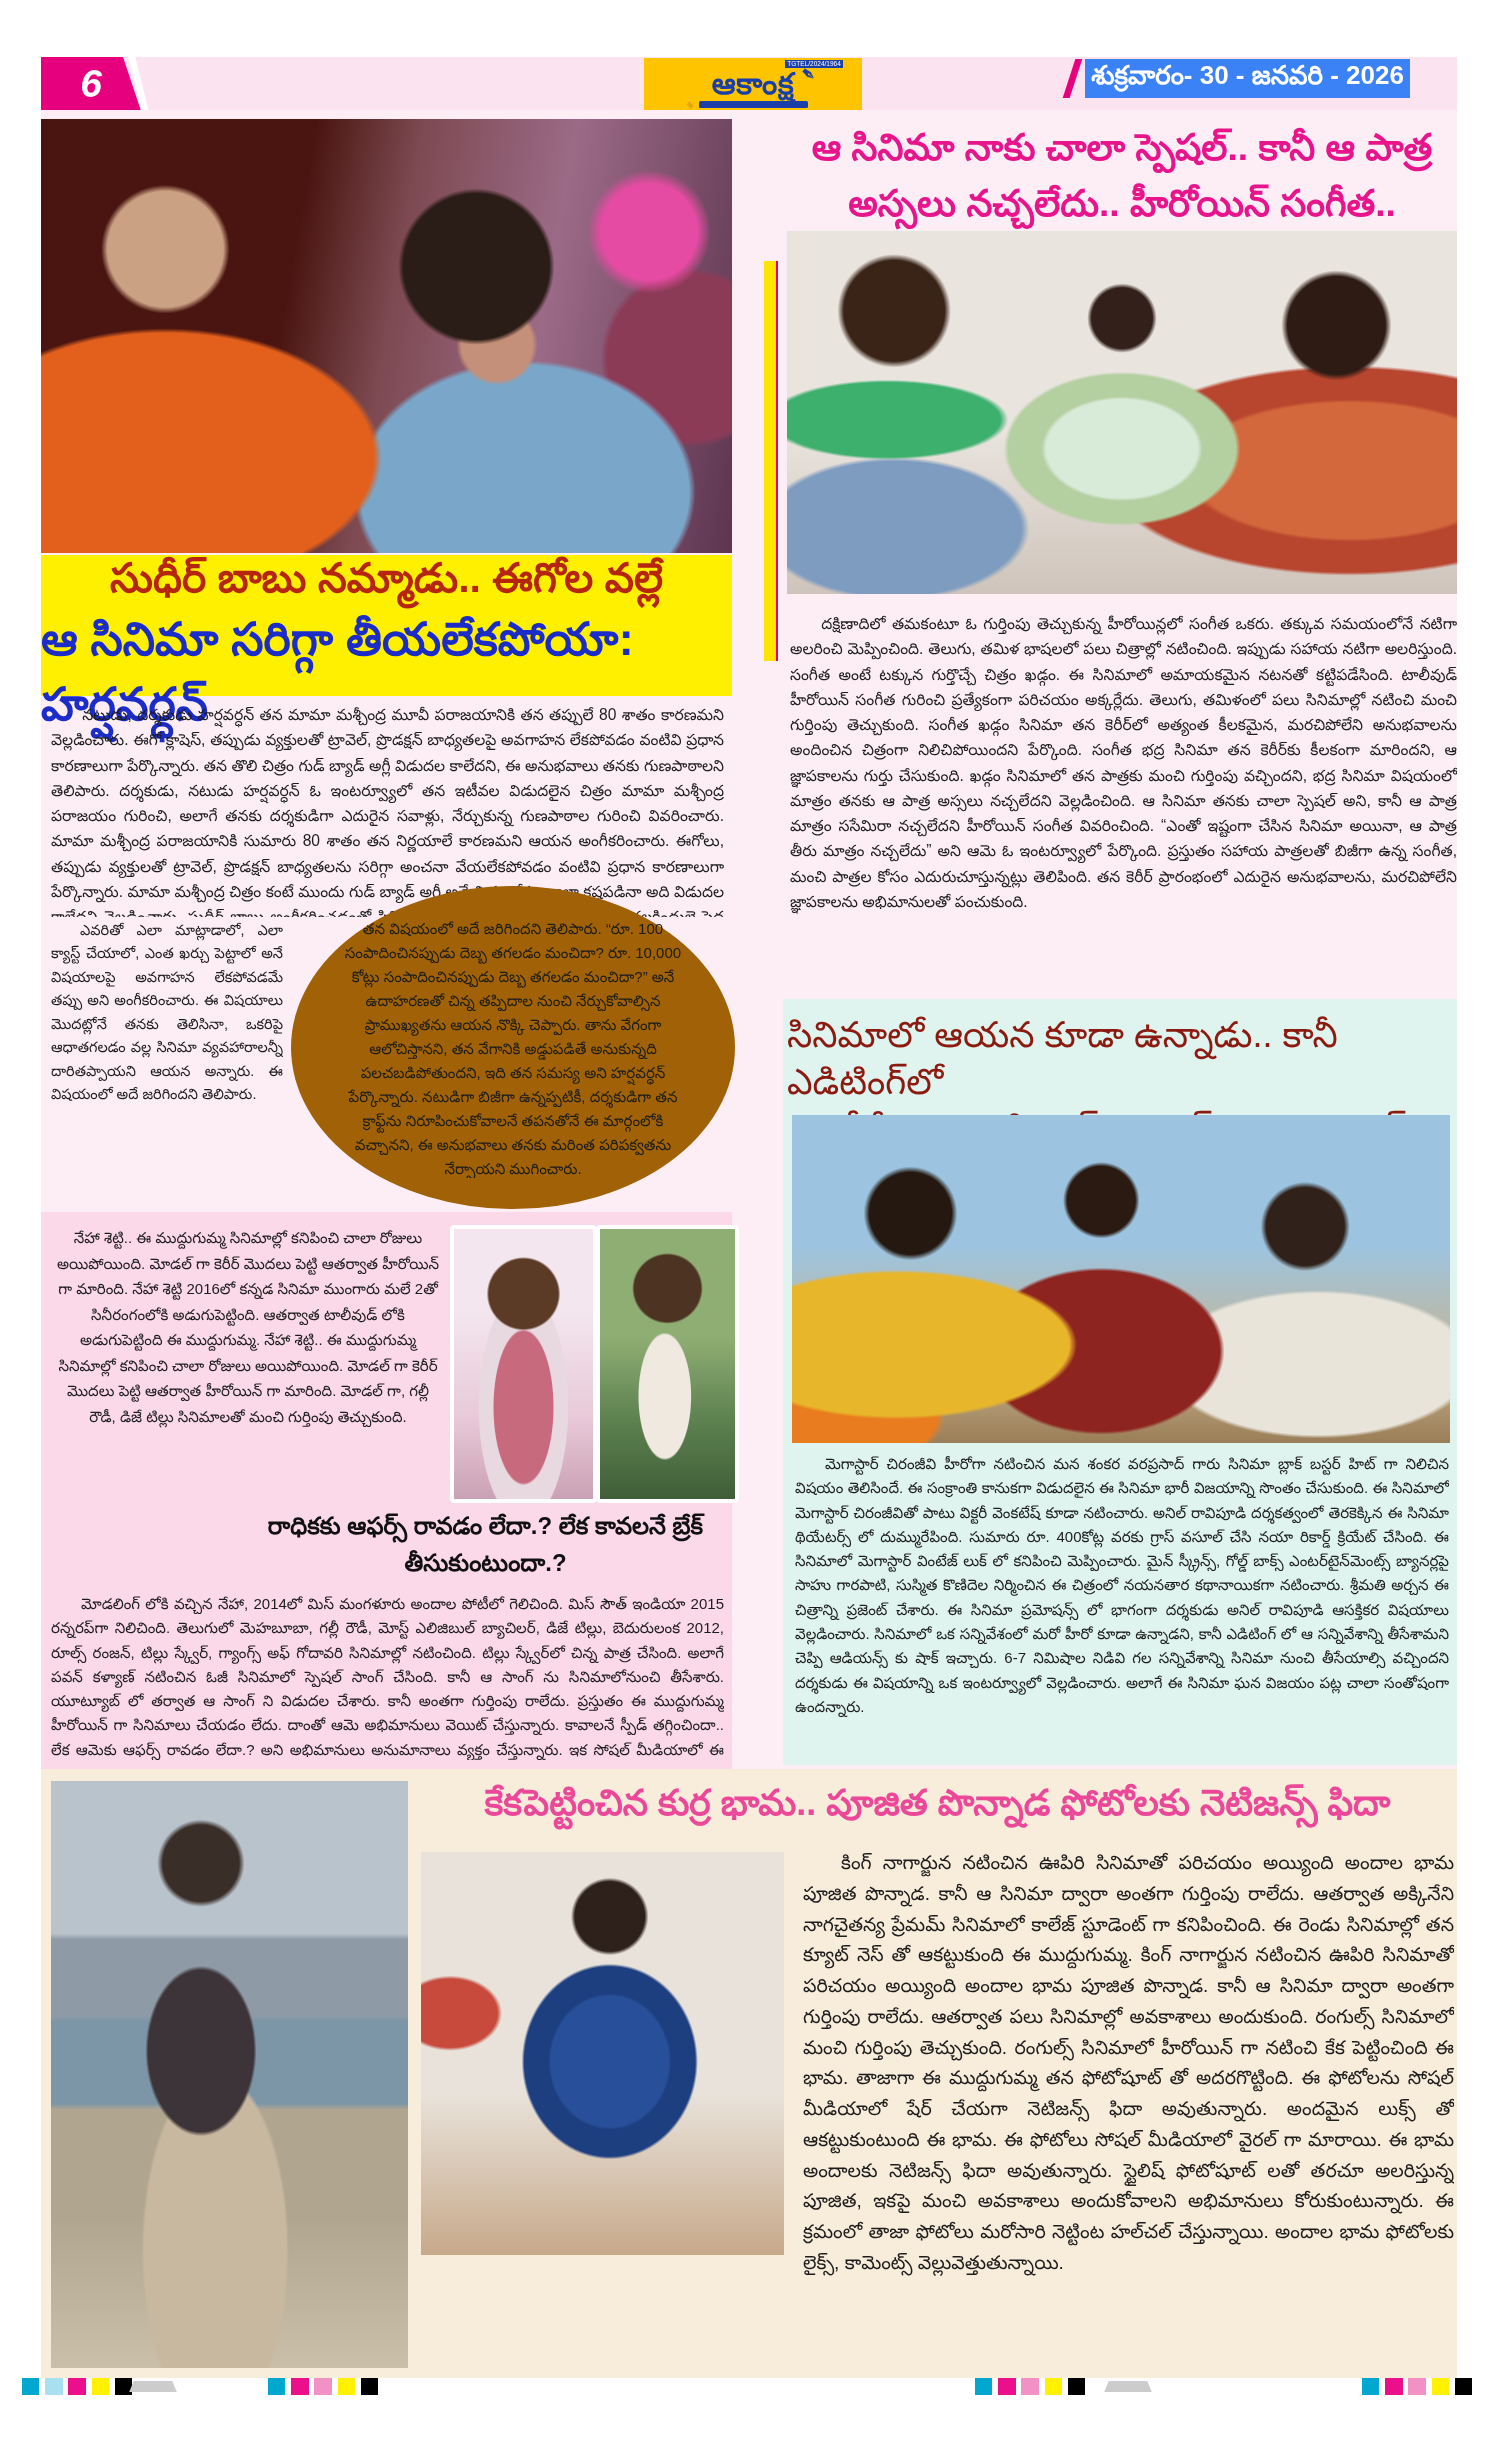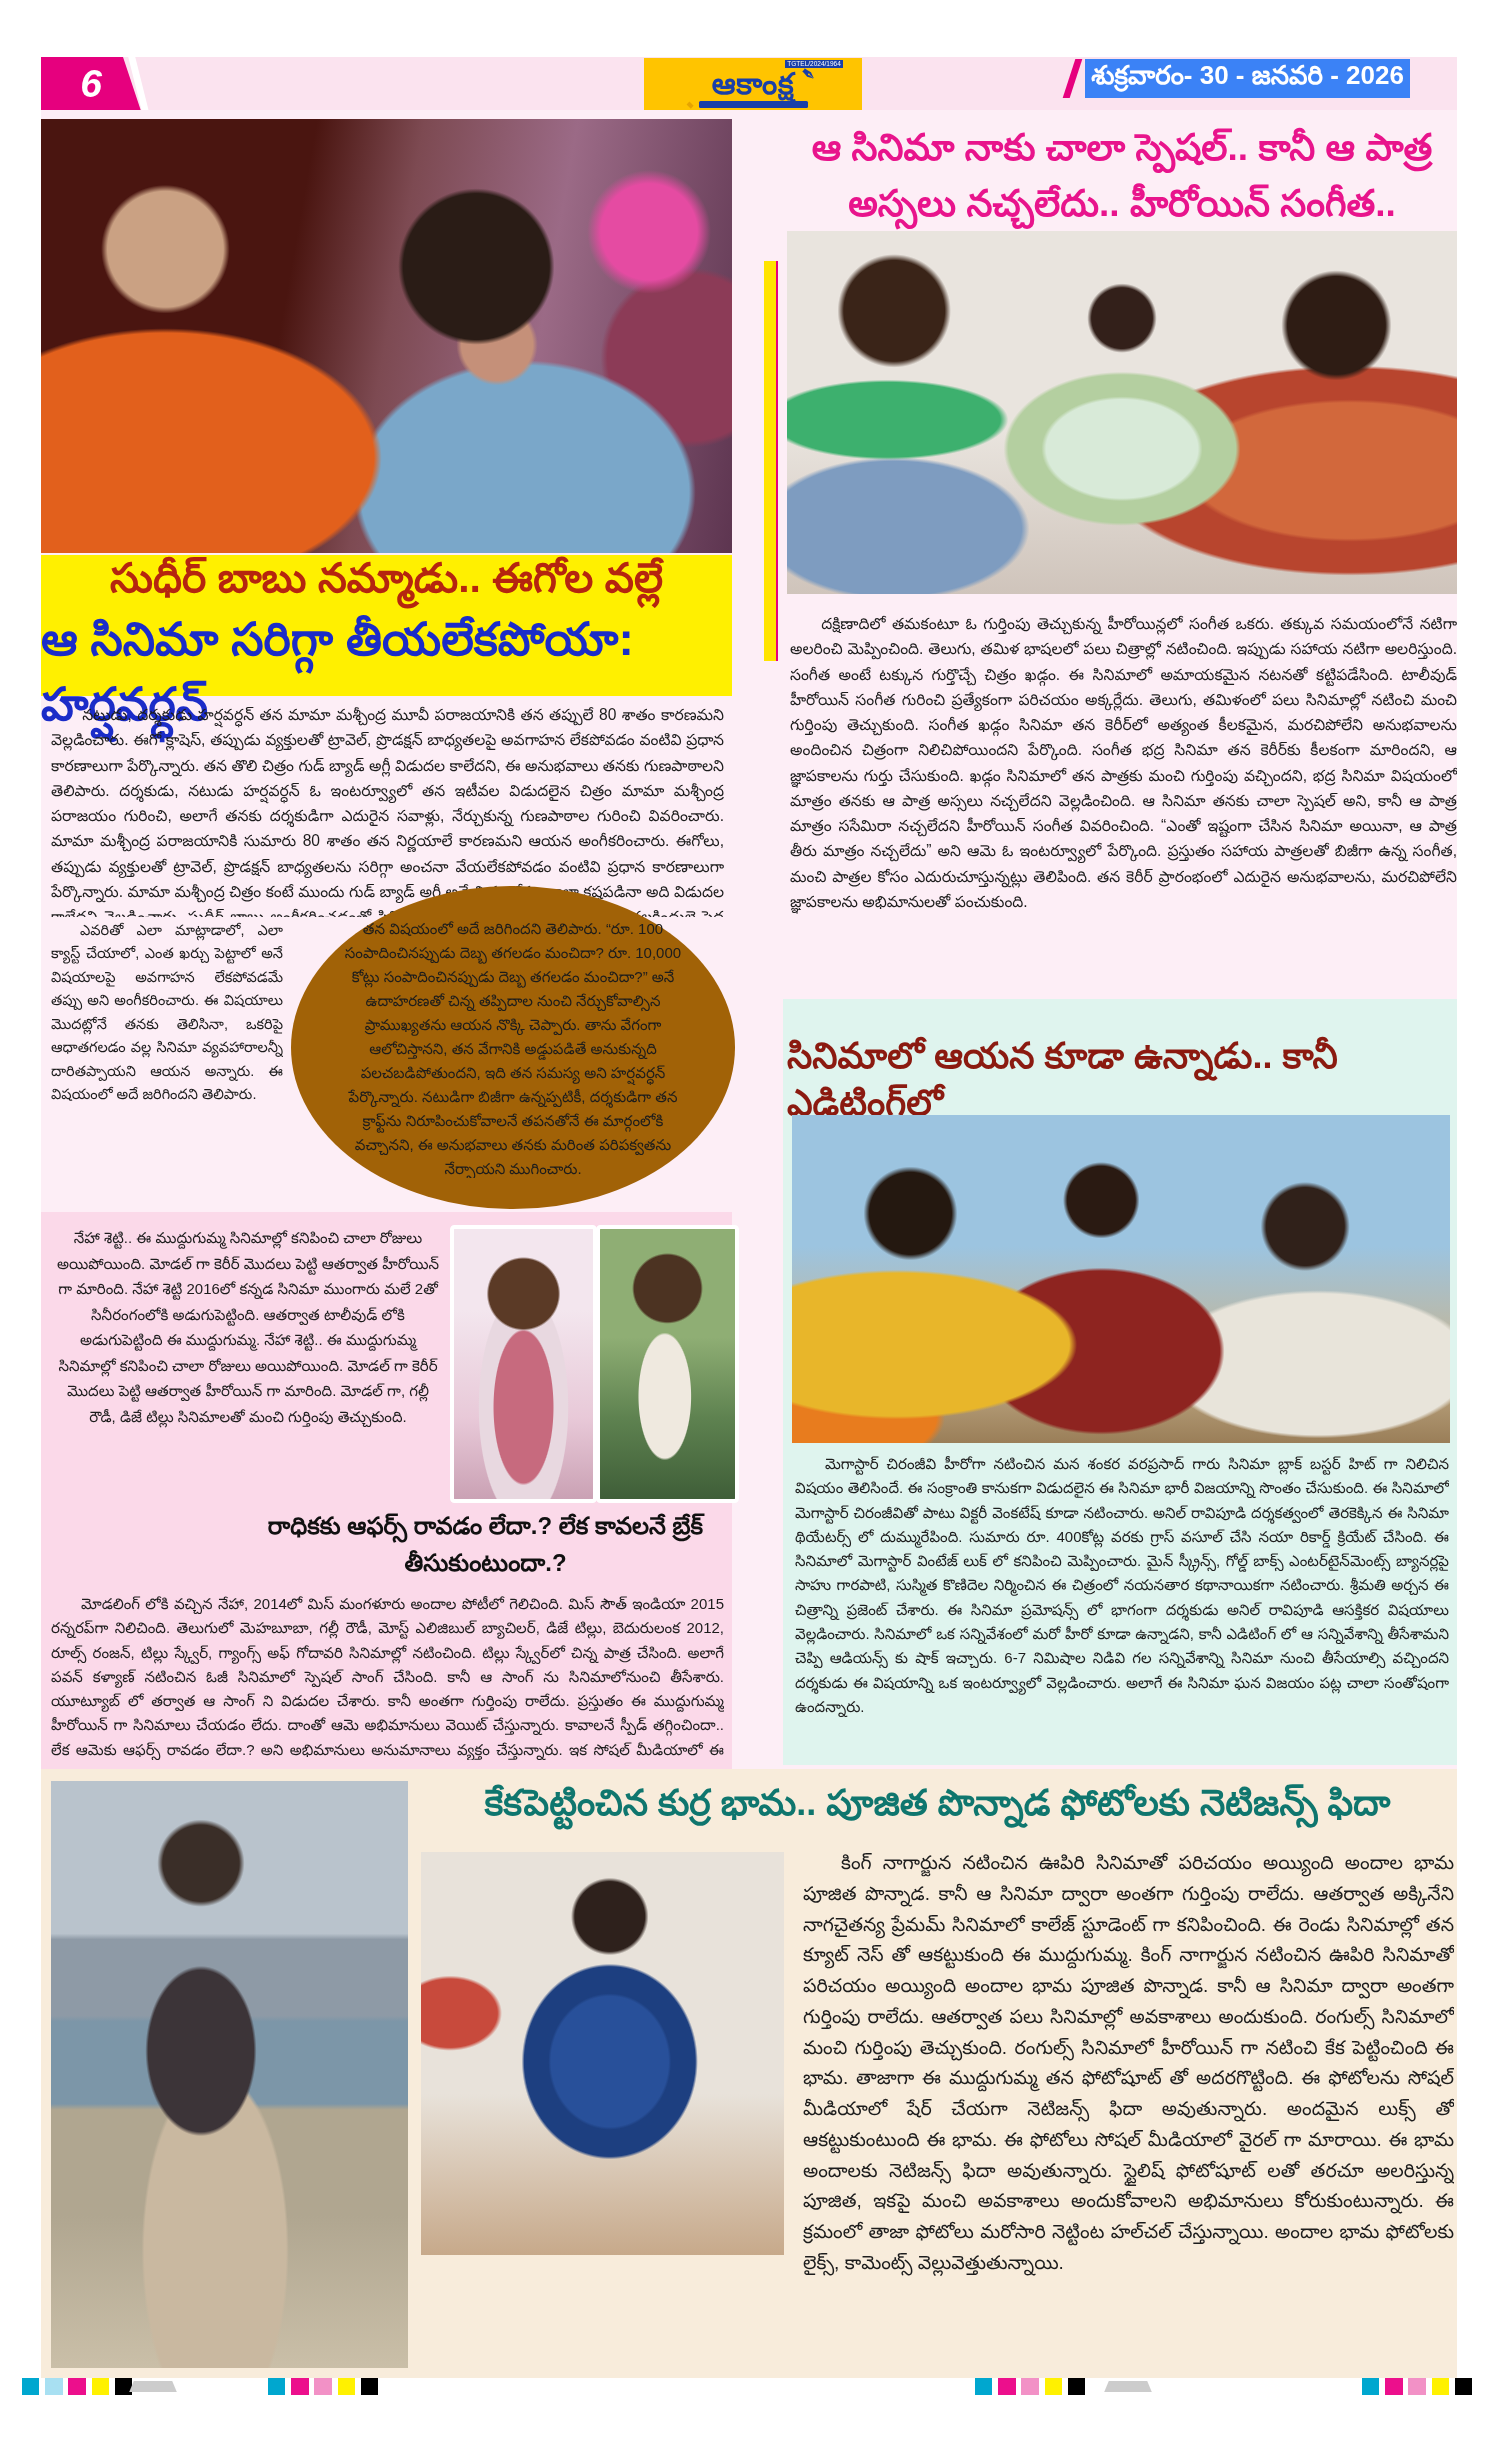--- a/index.html
+++ b/index.html
@@ -72,41 +72,41 @@
       radial-gradient(ellipse at 15% 52%, #3db06e 0 14%, transparent 15%),
       radial-gradient(ellipse at 16% 82%, #7e9cc0 0 16%, transparent 17%),
       radial-gradient(circle at 50% 24%, #33201a 0 7%, transparent 8%),
       radial-gradient(ellipse at 50% 60%, #d8ead8 0 16%, #b4cfa0 17% 24%, transparent 25%),
       radial-gradient(circle at 82% 26%, #2e1c14 0 8%, transparent 9%),
       radial-gradient(ellipse at 84% 66%, #d2683c 0 20%, #b8452e 21% 30%, transparent 31%),
       linear-gradient(180deg,#e9e4de 0 55%, #cfc4bb 100%);}
   .sang-body{left:790px;top:611px;width:667px;height:378px;}
   .anil-panel{left:783px;top:999px;width:674px;height:766px;background:#dff4ee;}
   .anil-head{left:787px;top:1012px;width:667px;height:96px;display:flex;flex-direction:column;align-items:center;justify-content:space-between;}
-  .anil-head .l1,.anil-head .l2{color:#8b1a10;font-size:36px;font-weight:bold;line-height:1.3;margin-top:21px;}
+  .anil-head .l1,.anil-head .l2{color:#8b1a10;font-size:36px;font-weight:normal;line-height:1.3;}
   .photo-anil{left:792px;top:1115px;width:658px;height:328px;
     background:
       radial-gradient(circle at 18% 30%, #241810 0 7%, transparent 8%),
       radial-gradient(ellipse at 16% 70%, #e8b62a 0 22%, transparent 23%),
       radial-gradient(circle at 47% 26%, #2a1a12 0 8%, transparent 9%),
       radial-gradient(ellipse at 47% 72%, #8e2420 0 24%, transparent 25%),
       radial-gradient(circle at 78% 34%, #30211a 0 7%, transparent 8%),
       radial-gradient(ellipse at 80% 76%, #e8e4da 0 20%, transparent 21%),
       radial-gradient(ellipse at 6% 92%, #e87c1e 0 12%, transparent 13%),
       linear-gradient(180deg,#9cc4e0 0 40%, #c8b490 75%, #9a7e58 100%);}
   .anil-body{left:795px;top:1452px;width:654px;height:305px;font-size:15px;}
   
   .bottom-panel{left:41px;top:1769px;width:1416px;height:609px;background:#f8ecdb;}
   .photo-pooja-a{left:51px;top:1781px;width:357px;height:587px;
     background:
       radial-gradient(circle at 42% 14%, #3a2e28 0 7%, transparent 8%),
       radial-gradient(ellipse at 42% 46%, #3c3438 0 18%, transparent 19%),
       radial-gradient(ellipse at 46% 80%, #c9b8a0 0 26%, transparent 27%),
       linear-gradient(180deg,#b9c3cc 0 26%, #8e9aa6 27% 40%, #7c96a8 41% 55%, #b0a690 56% 74%, #cabfa8 100%);}
-  .pooja-head{left:421px;top:1782px;width:1033px;text-align:center;color:#0f766e;font-size:36px;font-weight:bold;}
+  .pooja-head{left:421px;top:1782px;width:1033px;text-align:center;color:#ec4899;font-size:36px;font-weight:bold;}
   .pooja-flow{left:421px;top:1848px;width:1033px;height:519px;font-size:19px;}
   .photo-pooja-b{float:left;width:363px;height:403px;margin:4.4px 19px 7.3px 0;
     background:
       radial-gradient(circle at 52% 16%, #2e211c 0 9%, transparent 10%),
       radial-gradient(ellipse at 52% 52%, #28509a 0 22%, #1d3f80 23% 32%, transparent 33%),
       radial-gradient(ellipse at 8% 40%, #c84a3c 0 10%, transparent 11%),
       linear-gradient(180deg,#e8e2da 0 60%, #c7a98a 100%);}
   
   .regrow{left:0;top:2378px;width:1499px;height:19px;}
   .reggroup{position:absolute;top:0;display:flex;gap:5.8px;}

